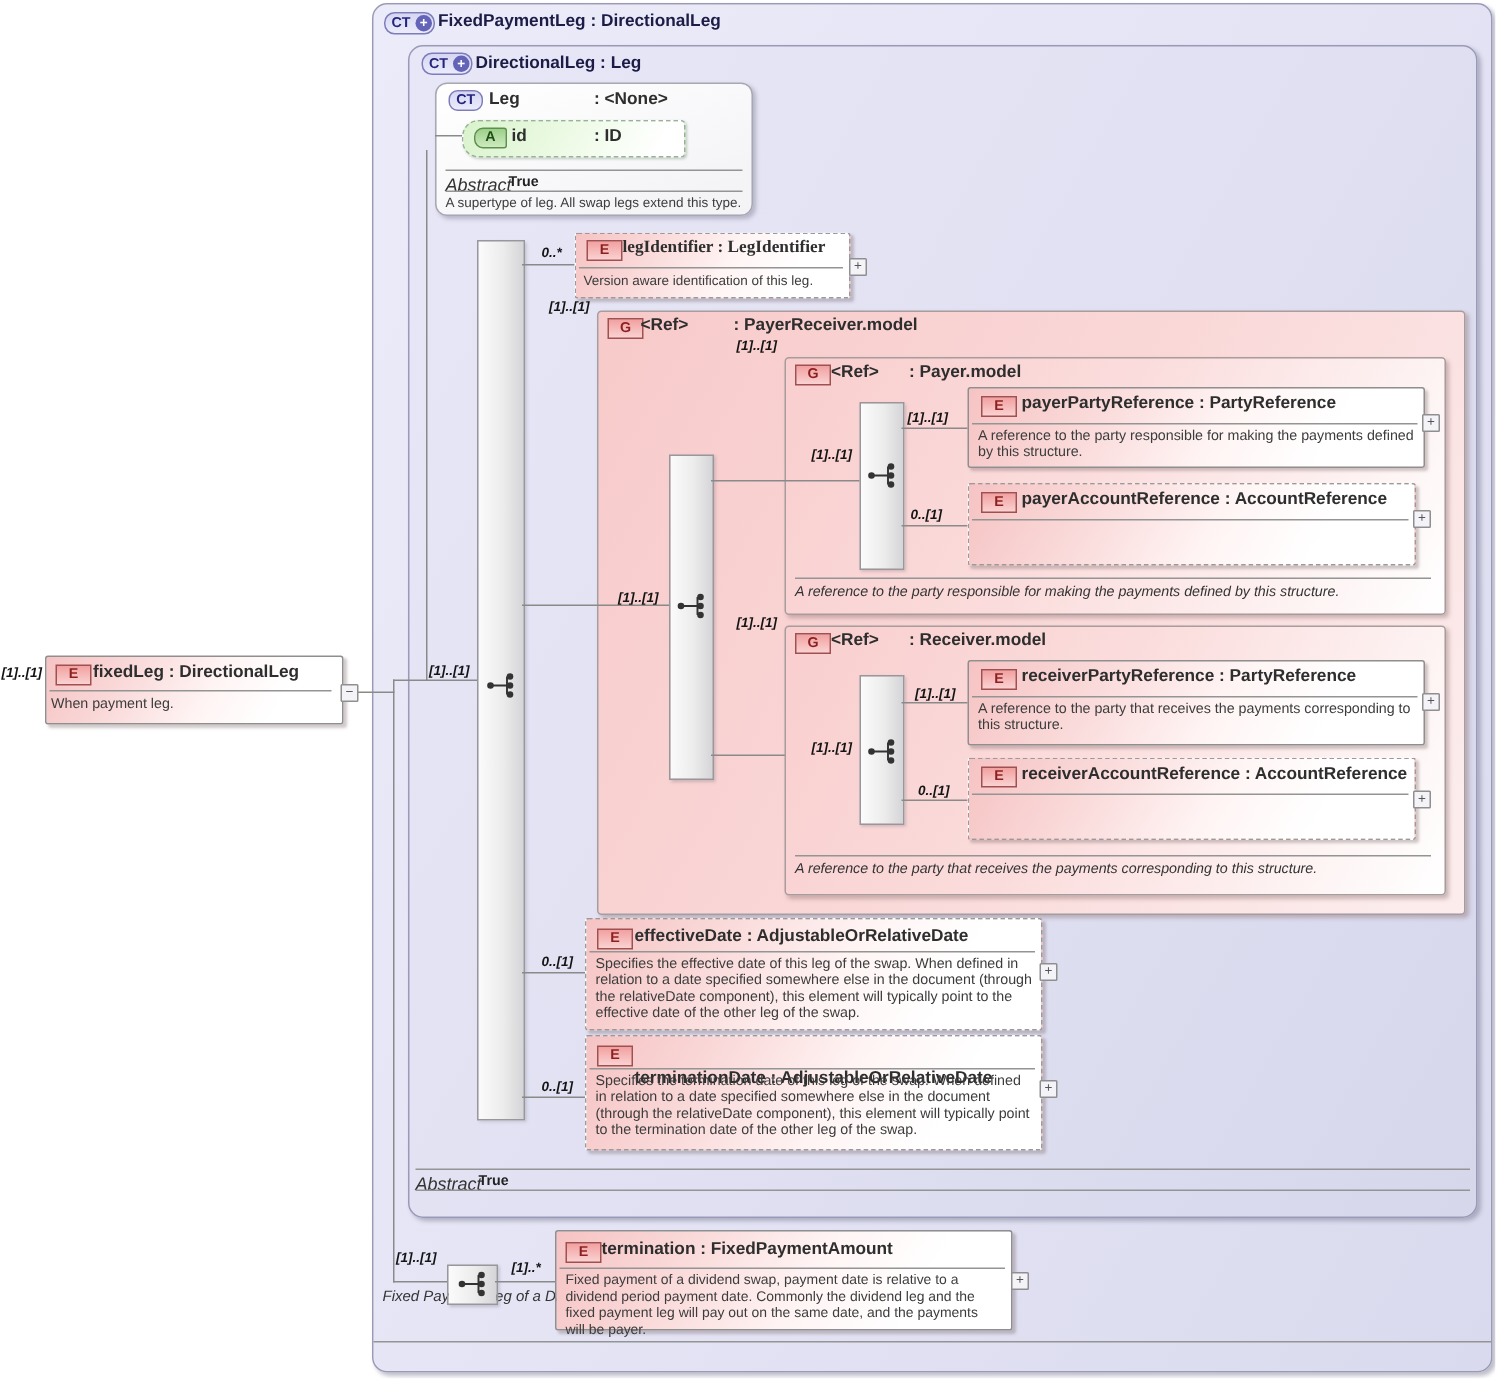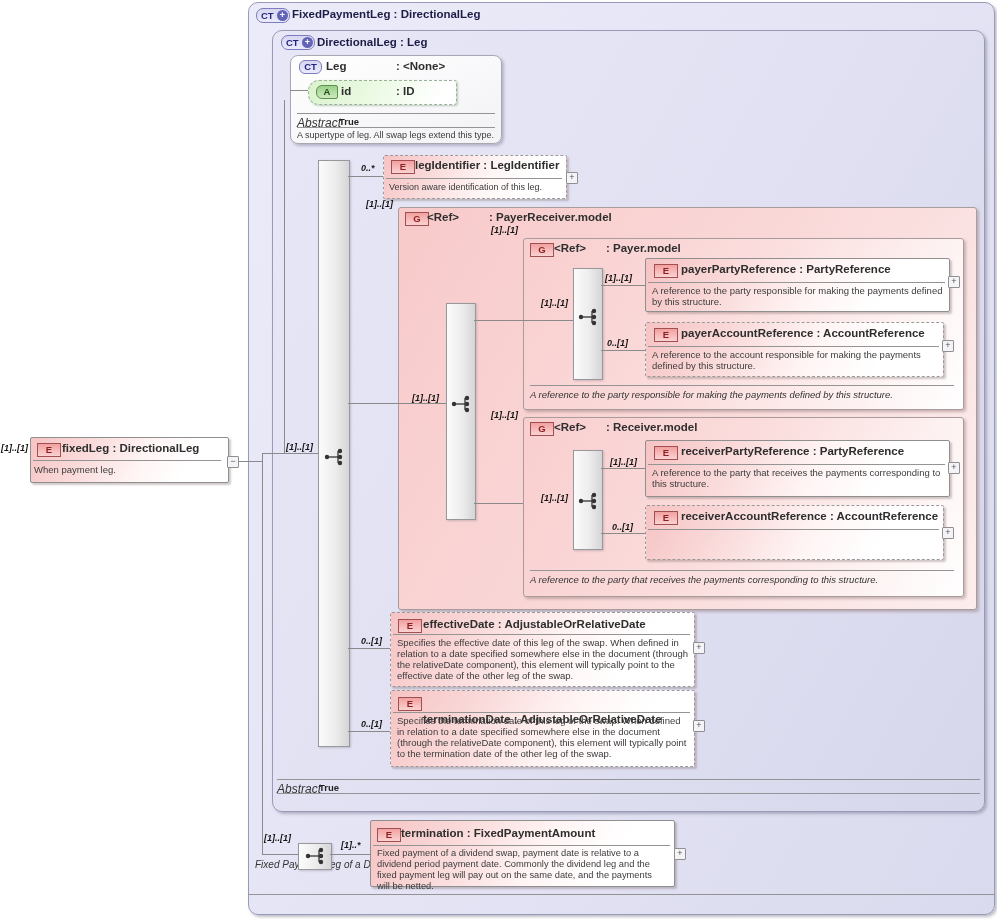--- a/index.html
+++ b/index.html
@@ -113,21 +113,21 @@
       <circle cx="18" cy="10" r="2.2" fill="#333"></circle>
       <circle cx="18" cy="16" r="2.2" fill="#333"></circle>
     </svg>
   </div>
   <div class="card" style="left:286px;top:442px;">[1]..[1]</div>
 
   <div class="hl" style="left:348px;top:176px;width:35px;"></div>
   <div class="card" style="left:361px;top:163px;">0..*</div>
   <div class="ebox dashed" style="left:383px;top:155px;width:182px;height:42px;">
     <div class="badge b-e" style="left:7px;top:4px;">E</div>
-    <div class="etitle" style="left:31px;top:3px;">legIdentifier : LegIdentifier</div>
+    <div class="etitle" style="left:31px;top:3px;font-family:Liberation Serif, serif;">legIdentifier : LegIdentifier</div>
     <div class="sep" style="left:2px;top:22px;width:176px;"></div>
     <div class="ann one" style="left:5px;top:26px;">Version aware identification of this leg.</div>
   </div>
   <div class="pbtn" style="left:566px;top:172px;">+</div>
 
   <div class="card" style="left:366px;top:199px;">[1]..[1]</div>
   <div class="pinkgroup" style="left:398px;top:207px;width:577px;height:401px;">
     <div class="badge b-g" style="left:6px;top:4px;">G</div>
     <div class="gname" style="left:28px;top:3px;">&lt;Ref&gt;</div>
     <div class="gname" style="left:90px;top:3px;">: PayerReceiver.model</div>
@@ -179,21 +179,20 @@
     <div class="ann" style="left:6px;top:26px;width:292px;">A reference to the party responsible for making the payments defined by this structure.</div>
   </div>
   <div class="pbtn" style="left:948px;top:276px;">+</div>
 
   <div class="hl" style="left:601px;top:350px;width:44px;"></div>
   <div class="card" style="left:607px;top:338px;">0..[1]</div>
   <div class="ebox dashed" style="left:645px;top:322px;width:297px;height:53px;">
     <div class="badge b-e" style="left:8px;top:5px;">E</div>
     <div class="etitle" style="left:35px;top:4px;">payerAccountReference : AccountReference</div>
     <div class="sep" style="left:2px;top:23px;width:291px;"></div>
-    <div class="ann" style="left:6px;top:26px;width:286px;">A reference to the account responsible for making the payments defined by this structure.</div>
   </div>
   <div class="pbtn" style="left:942px;top:340px;">+</div>
 
   <div class="hl" style="left:474px;top:503px;width:99px;"></div>
   <div class="card" style="left:491px;top:410px;">[1]..[1]</div>
   <div class="pinkgroup sub" style="left:523px;top:417px;width:439px;height:178px;">
     <div class="badge b-g" style="left:6px;top:4px;">G</div>
     <div class="gname" style="left:30px;top:3px;">&lt;Ref&gt;</div>
     <div class="gname" style="left:82px;top:3px;">: Receiver.model</div>
     <div class="sep" style="left:6px;top:152px;width:424px;"></div>
@@ -262,21 +261,21 @@
       <circle cx="18" cy="10" r="2.2" fill="#333"></circle>
       <circle cx="18" cy="16" r="2.2" fill="#333"></circle>
     </svg>
   </div>
   <div class="hl" style="left:330px;top:854px;width:40px;"></div>
   <div class="card" style="left:341px;top:840px;">[1]..*</div>
   <div class="ebox" style="left:370px;top:820px;width:303px;height:65px;">
     <div class="badge b-e" style="left:6px;top:7px;">E</div>
     <div class="etitle" style="left:30px;top:6px;">termination : FixedPaymentAmount</div>
     <div class="sep" style="left:2px;top:24px;width:297px;"></div>
-    <div class="ann" style="left:6px;top:27px;width:290px;font-size:9.3px;">Fixed payment of a dividend swap, payment date is relative to a dividend period payment date. Commonly the dividend leg and the fixed payment leg will pay out on the same date, and the payments will be netted.</div>
+    <div class="ann" style="left:6px;top:27px;width:290px;font-size:9.3px;">Fixed payment of a dividend swap, payment date is relative to a dividend period payment date. Commonly the dividend leg and the fixed payment leg will pay out on the same date, and the payments will be payer.</div>
   </div>
   <div class="pbtn" style="left:674px;top:848px;">+</div>
 
   <div class="card" style="left:1px;top:443px;">[1]..[1]</div>
   <div class="ebox" style="left:30px;top:437px;width:197px;height:44px;">
     <div class="badge b-e" style="left:6px;top:5px;">E</div>
     <div class="etitle" style="left:31px;top:4px;">fixedLeg : DirectionalLeg</div>
     <div class="sep" style="left:2px;top:22px;width:188px;"></div>
     <div class="ann one" style="left:3px;top:26px;font-size:9.5px;">When payment leg.</div>
   </div>

